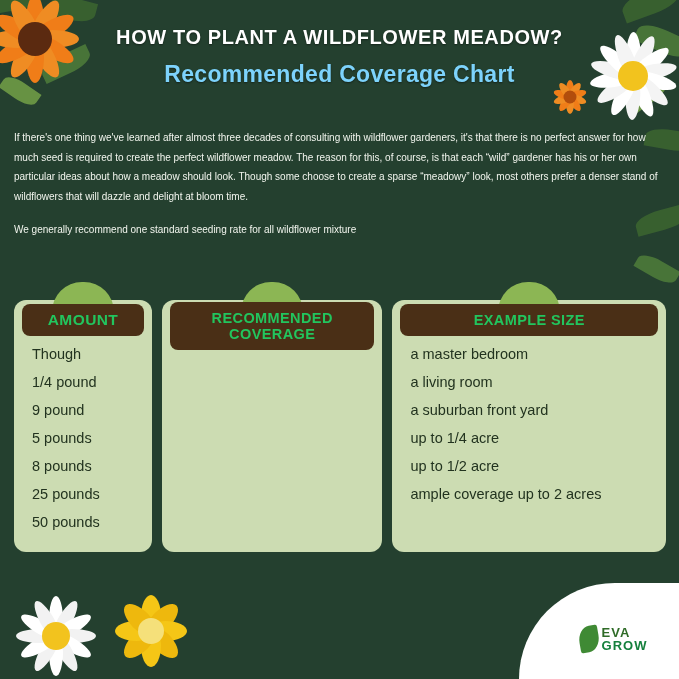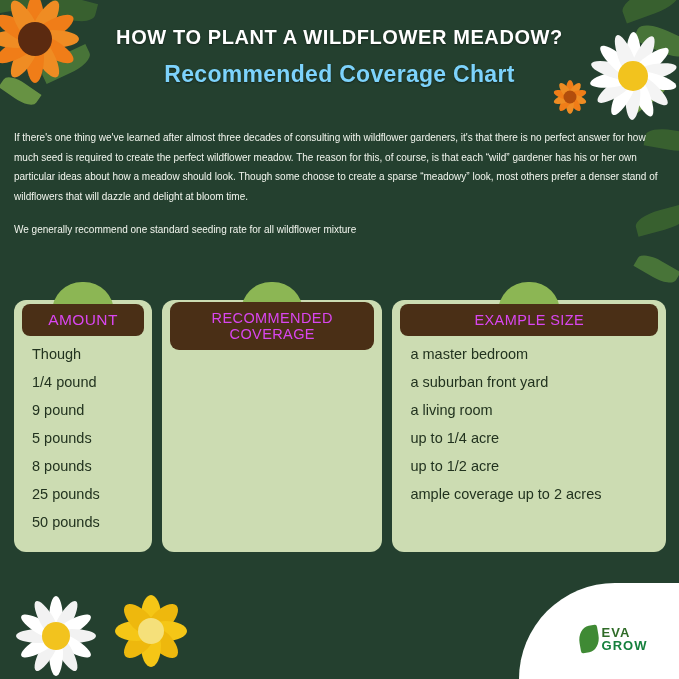--- a/index.html
+++ b/index.html
@@ -126,32 +126,32 @@
     height: 30px;
     background: #8cb654;
     border-radius: 31px 31px 0 0;
   }
   .col-head {
     position: absolute;
     top: 4px;
     left: 8px;
     right: 8px;
     background: #4a2f16;
-    color: #d946ef;
+    color: #22c55e;
     border-radius: 8px;
     text-align: center;
     font-size: 14.5px;
-    font-weight: normal;
+    font-weight: bold;
     letter-spacing: 0.4px;
     padding: 8px 4px;
     line-height: 16px;
     box-sizing: border-box;
   }
   .col.amount .col-head { font-size: 15.5px; }
-  .col.coverage .col-head { top: 2px; border-radius: 9px; }
+  .col.coverage .col-head { top: 2px; }
   .col.coverage { padding-top: 52px; }
   .col.amount { padding-top: 40px; }
   .col.example { padding-top: 40px; }
 
   .col ul {
     list-style: none;
     margin: 0;
     padding: 0;
   }
   .col li {
@@ -346,22 +346,22 @@
     <div class="col coverage">
       <div class="tab-bump"></div>
       <div class="col-head">RECOMMENDED COVERAGE</div>
     </div>
 
     <div class="col example">
       <div class="tab-bump"></div>
       <div class="col-head">EXAMPLE SIZE</div>
       <ul>
         <li>a master bedroom</li>
+        <li>a living room</li>
         <li>a suburban front yard</li>
-        <li>a living room</li>
         <li>up to 1/4 acre</li>
         <li>up to 1/2 acre</li>
         <li>ample coverage up to 2 acres</li>
       </ul>
     </div>
 
   </div>
 
   <div class="white-corner"></div>
 

